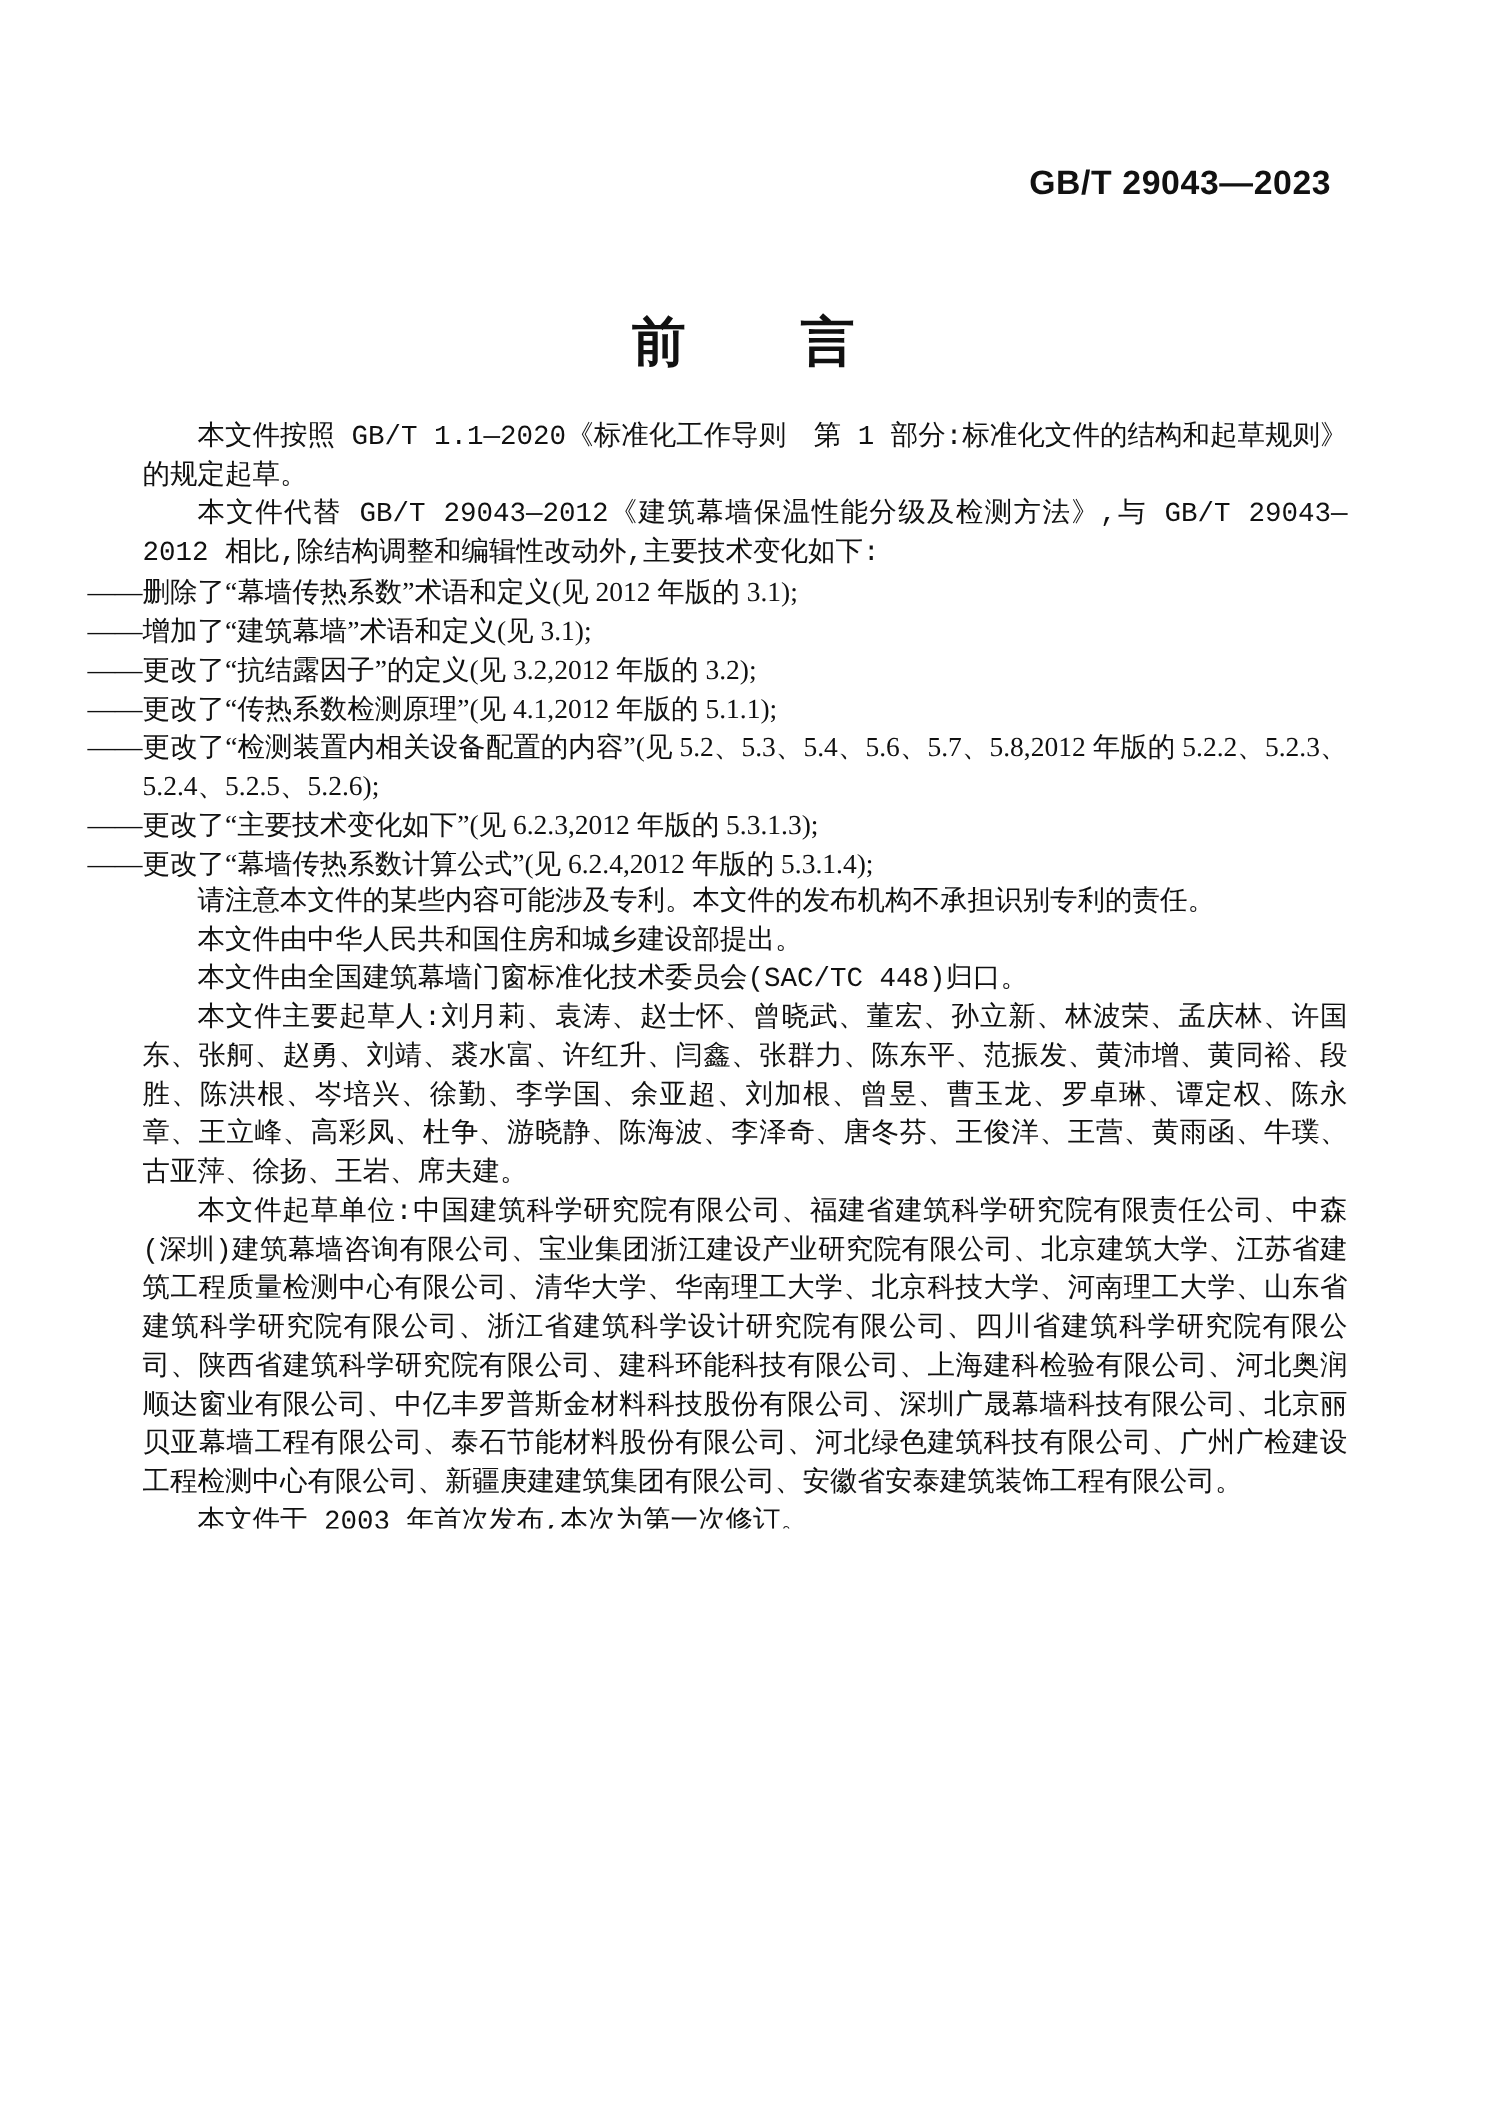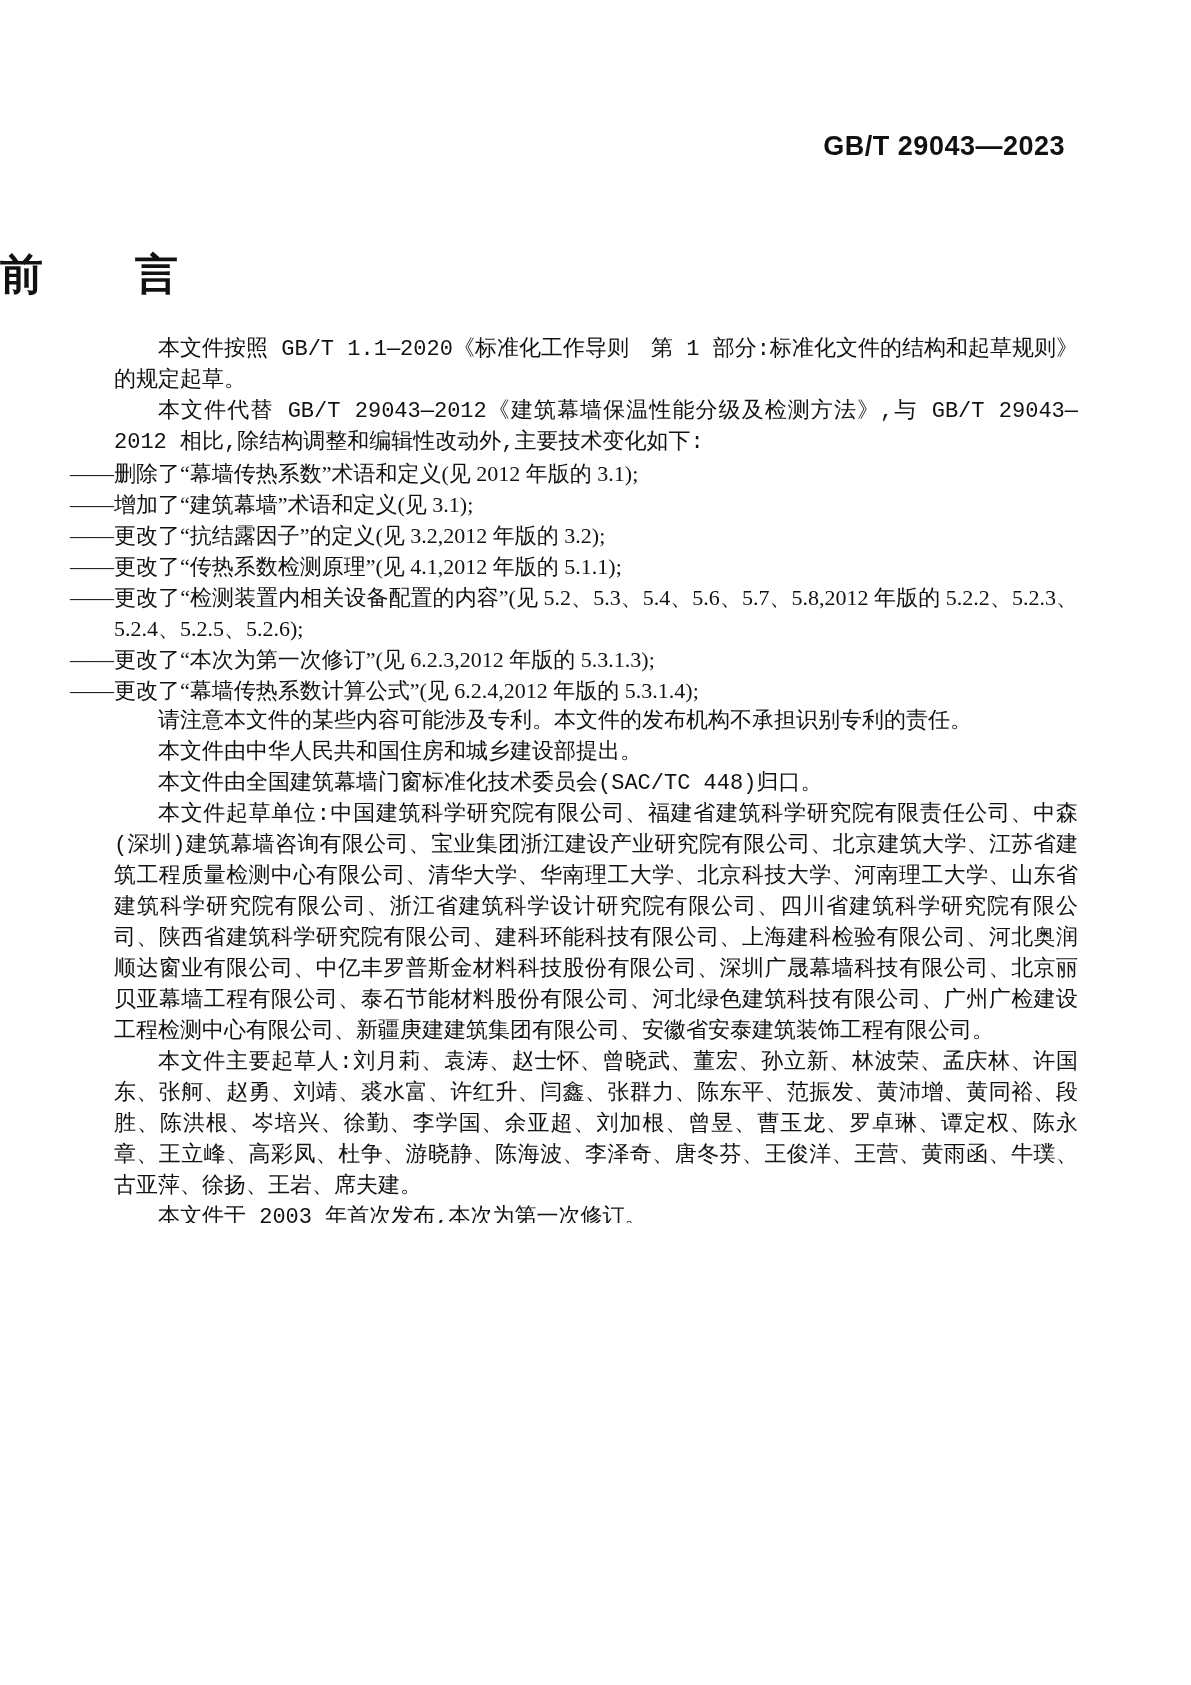--- a/index.html
+++ b/index.html
@@ -26,20 +26,21 @@
     font-weight: 700;
     font-size: 27px;
     letter-spacing: 0.5px;
     white-space: nowrap;
   }
   .doc-title {
     position: absolute;
     top: 221px;
     left: 0;
     width: 100%;
+    text-align: center;
     font-family: "Liberation Sans", "DejaVu Sans", sans-serif;
     font-weight: 700;
     font-size: 43px;
     line-height: 1.15;
     letter-spacing: 2px;
   }
   .content {
     position: absolute;
     top: 334px;
     left: 114px;
@@ -83,27 +84,27 @@
   <div class="content">
 
     <p class="para">本文件按照 GB/T 1.1—2020《标准化工作导则　第 1 部分:标准化文件的结构和起草规则》的规定起草。</p>
     <p class="para">本文件代替 GB/T 29043—2012《建筑幕墙保温性能分级及检测方法》,与 GB/T 29043—2012 相比,除结构调整和编辑性改动外,主要技术变化如下:</p>
 
     <p class="change-item">——删除了“幕墙传热系数”术语和定义(见 2012 年版的 3.1);</p>
     <p class="change-item">——增加了“建筑幕墙”术语和定义(见 3.1);</p>
     <p class="change-item">——更改了“抗结露因子”的定义(见 3.2,2012 年版的 3.2);</p>
     <p class="change-item">——更改了“传热系数检测原理”(见 4.1,2012 年版的 5.1.1);</p>
     <p class="change-item">——更改了“检测装置内相关设备配置的内容”(见 5.2、5.3、5.4、5.6、5.7、5.8,2012 年版的 5.2.2、5.2.3、5.2.4、5.2.5、5.2.6);</p>
-    <p class="change-item">——更改了“本次为第一次修订”(见 6.2.3,2012 年版的 5.3.1.3);</p>
+    <p class="change-item">——更改了“主要技术变化如下”(见 6.2.3,2012 年版的 5.3.1.3);</p>
     <p class="change-item">——更改了“幕墙传热系数计算公式”(见 6.2.4,2012 年版的 5.3.1.4);</p>
 
     <p class="para">请注意本文件的某些内容可能涉及专利。本文件的发布机构不承担识别专利的责任。</p>
     <p class="para">本文件由中华人民共和国住房和城乡建设部提出。</p>
     <p class="para">本文件由全国建筑幕墙门窗标准化技术委员会(SAC/TC 448)归口。</p>
+    <p class="para">本文件主要起草人:刘月莉、袁涛、赵士怀、曾晓武、董宏、孙立新、林波荣、孟庆林、许国东、张舸、赵勇、刘靖、裘水富、许红升、闫鑫、张群力、陈东平、范振发、黄沛增、黄同裕、段胜、陈洪根、岑培兴、徐勤、李学国、余亚超、刘加根、曾昱、曹玉龙、罗卓琳、谭定权、陈永章、王立峰、高彩凤、杜争、游晓静、陈海波、李泽奇、唐冬芬、王俊洋、王营、黄雨函、牛璞、古亚萍、徐扬、王岩、席夫建。</p>
     <p class="para">本文件起草单位:中国建筑科学研究院有限公司、福建省建筑科学研究院有限责任公司、中森(深圳)建筑幕墙咨询有限公司、宝业集团浙江建设产业研究院有限公司、北京建筑大学、江苏省建筑工程质量检测中心有限公司、清华大学、华南理工大学、北京科技大学、河南理工大学、山东省建筑科学研究院有限公司、浙江省建筑科学设计研究院有限公司、四川省建筑科学研究院有限公司、陕西省建筑科学研究院有限公司、建科环能科技有限公司、上海建科检验有限公司、河北奥润顺达窗业有限公司、中亿丰罗普斯金材料科技股份有限公司、深圳广晟幕墙科技有限公司、北京丽贝亚幕墙工程有限公司、泰石节能材料股份有限公司、河北绿色建筑科技有限公司、广州广检建设工程检测中心有限公司、新疆庚建建筑集团有限公司、安徽省安泰建筑装饰工程有限公司。</p>
-    <p class="para">本文件主要起草人:刘月莉、袁涛、赵士怀、曾晓武、董宏、孙立新、林波荣、孟庆林、许国东、张舸、赵勇、刘靖、裘水富、许红升、闫鑫、张群力、陈东平、范振发、黄沛增、黄同裕、段胜、陈洪根、岑培兴、徐勤、李学国、余亚超、刘加根、曾昱、曹玉龙、罗卓琳、谭定权、陈永章、王立峰、高彩凤、杜争、游晓静、陈海波、李泽奇、唐冬芬、王俊洋、王营、黄雨函、牛璞、古亚萍、徐扬、王岩、席夫建。</p>
     <p class="para">本文件于 2003 年首次发布,本次为第一次修订。</p>
 
   </div>
 
   <div class="page-number">Ⅲ</div>
 
 </div>
 
 </body></html>

